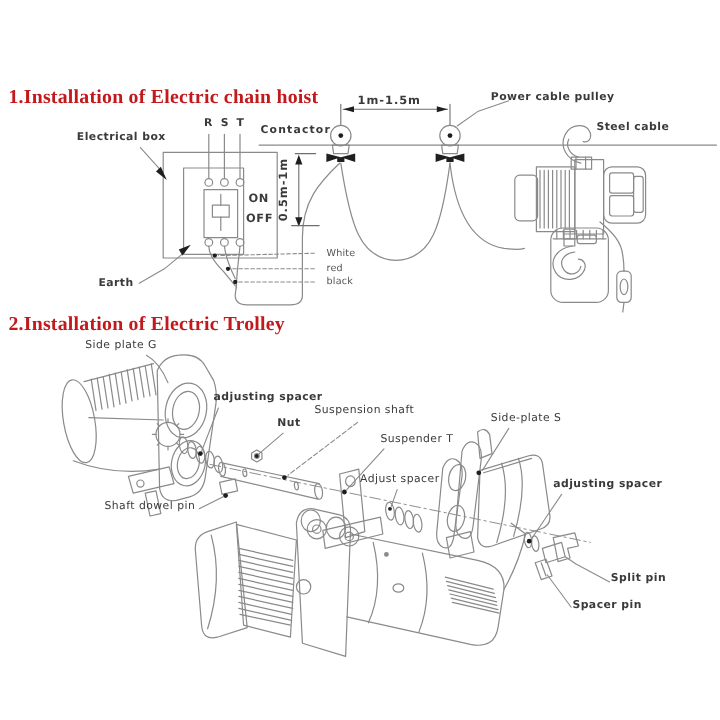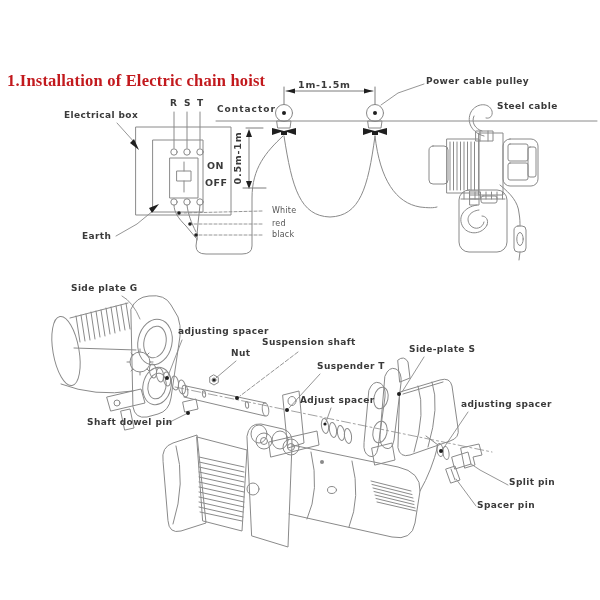--- a/index.html
+++ b/index.html
@@ -1,21 +1,21 @@
 <!DOCTYPE html>
 <html><head>
 <meta charset="utf-8">
 <style>
   html,body{margin:0;padding:0;background:#fff;}
   .page{position:relative;width:600px;height:600px;background:#ffffff;overflow:hidden;
         font-family:"DejaVu Sans",sans-serif;}
   .page svg{position:absolute;left:0;top:0;}
   .lbl{position:absolute;white-space:nowrap;color:#3a3a3a;
        font:700 9px "DejaVu Sans",sans-serif;letter-spacing:.4px;}
-  .lbl.rg{font-weight:700;}
+  .lbl.rg{font-weight:400;}
   .lbl.sm{font:400 8px "DejaVu Sans",sans-serif;color:#555;letter-spacing:.2px;text-align:right;}
   .lbl.onoff{font:700 9.5px "DejaVu Sans",sans-serif;letter-spacing:.5px;}
   .title{position:absolute;white-space:nowrap;font:700 16.5px "Liberation Serif",serif;
          color:#c2191d;letter-spacing:.2px;}
   .rot{transform:translate(-50%,-50%) rotate(-90deg);}
   .dim{font:700 9.5px "DejaVu Sans",sans-serif;letter-spacing:.8px;color:#3a3a3a;position:absolute;white-space:nowrap;}
 </style>
 </head>
 <body>
 
@@ -293,35 +293,36 @@
       <circle cx="399" cy="394" r="2" fill="#1f1f1f" stroke="none"></circle>
       <circle cx="325" cy="424" r="1.6" fill="#1f1f1f" stroke="none"></circle>
       <circle cx="441" cy="451" r="2" fill="#1f1f1f" stroke="none"></circle>
       <circle cx="188" cy="413" r="2" fill="#1f1f1f" stroke="none"></circle>
     </g>
   </g>
 </svg>
 
 <div class="title" style="left:7px;top:71px">1.Installation of Electric chain hoist</div>
 <div class="dim" style="left:298px;top:79px">1m-1.5m</div>
-<div class="lbl" style="left:426px;top:76px">Power cable pulley</div>
+<div class="lbl" style="left:409px;top:76px">Power cable pulley</div>
 <div class="lbl" style="left:497px;top:101px">Steel cable</div>
 <div class="lbl" style="left:64px;top:110px">Electrical box</div>
 <div class="lbl" style="left:217px;top:104px;letter-spacing:1px">Contactor</div>
 <div class="lbl" style="left:170px;top:98px">R</div>
 <div class="lbl" style="left:184px;top:98px">S</div>
 <div class="lbl" style="left:197px;top:98px">T</div>
 <div class="lbl onoff" style="left:207px;top:160px">ON</div>
 <div class="lbl onoff" style="left:205px;top:177px">OFF</div>
 <div class="dim rot" style="left:237px;top:158px">0.5m-1m</div>
 <div class="lbl sm" style="left:272px;top:206px">White</div>
 <div class="lbl sm" style="left:272px;top:219px">red</div>
 <div class="lbl sm" style="left:272px;top:230px">black</div>
 <div class="lbl" style="left:82px;top:231px">Earth</div>
 
+<div class="title" style="left:7px;top:260px">2.Installation of Electric Trolley</div>
 <div class="lbl rg" style="left:71px;top:283px">Side plate G</div>
 <div class="lbl" style="left:178px;top:326px">adjusting spacer</div>
 <div class="lbl" style="left:231px;top:348px">Nut</div>
 <div class="lbl rg" style="left:262px;top:337px">Suspension shaft</div>
 <div class="lbl rg" style="left:317px;top:361px">Suspender T</div>
 <div class="lbl rg" style="left:409px;top:344px">Side-plate S</div>
 <div class="lbl rg" style="left:300px;top:395px">Adjust spacer</div>
 <div class="lbl" style="left:461px;top:399px">adjusting spacer</div>
 <div class="lbl rg" style="left:87px;top:417px">Shaft dowel pin</div>
 <div class="lbl" style="left:509px;top:477px">Split pin</div>

